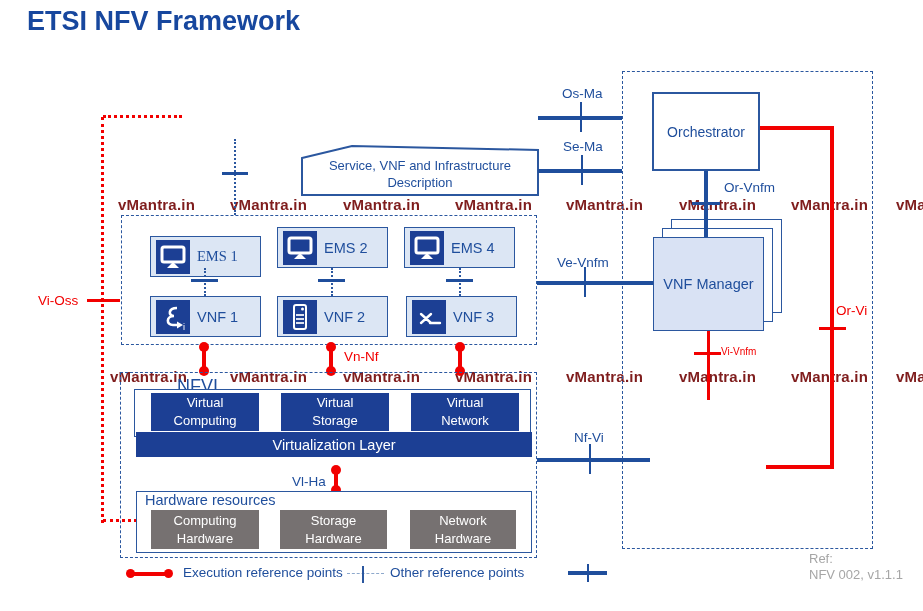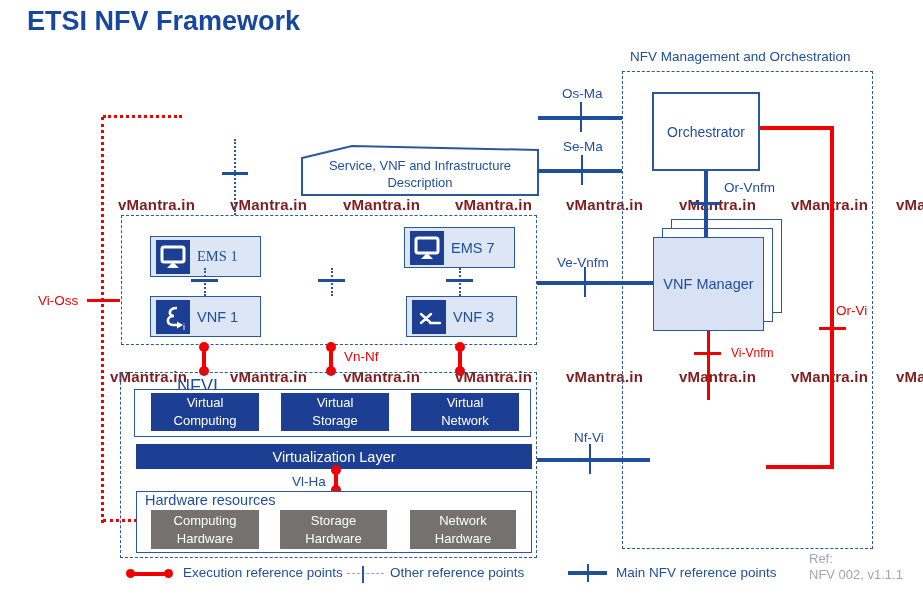--- a/index.html
+++ b/index.html
@@ -84,46 +84,67 @@
 
   <div class="abs cellbox" style="left:150px; top:236px; width:111px; height:41px;font-family:Liberation Serif, serif;">
     <span class="icon-sq center">
       <svg width="34" height="34" viewBox="0 0 34 34">
           <rect x="6" y="7" width="22" height="15" rx="2" fill="none" stroke="#fff" stroke-width="3"></rect>
           <polygon points="17,22 11,28 23,28" fill="#fff"></polygon>
         </svg>
     </span>
     <span class="txt">EMS 1</span>
   </div>
-  <div class="abs cellbox" style="left:404px; top:227px; width:111px; height:41px;">
+  <div class="abs cellbox" style="left:277px; top:227px; width:111px; height:41px;">
     <span class="icon-sq center">
       <svg width="34" height="34" viewBox="0 0 34 34">
           <rect x="6" y="7" width="22" height="15" rx="2" fill="none" stroke="#fff" stroke-width="3"></rect>
           <polygon points="17,22 11,28 23,28" fill="#fff"></polygon>
         </svg>
     </span>
-    <span class="txt">EMS 7</span>
+    <span class="txt">EMS 2</span>
+  </div>
+  <div class="abs cellbox" style="left:404px; top:227px; width:111px; height:41px;">
+    <span class="icon-sq center">
+      <svg width="34" height="34" viewBox="0 0 34 34">
+          <rect x="6" y="7" width="22" height="15" rx="2" fill="none" stroke="#fff" stroke-width="3"></rect>
+          <polygon points="17,22 11,28 23,28" fill="#fff"></polygon>
+        </svg>
+    </span>
+    <span class="txt">EMS 4</span>
   </div>
 
   <div class="abs dotted-blue-v" style="left:204px; top:268px; height:28px;"></div>
   <div class="abs htick" style="left:191px; top:279px; width:27px;"></div>
   <div class="abs dotted-blue-v" style="left:331px; top:268px; height:28px;"></div>
   <div class="abs htick" style="left:318px; top:279px; width:27px;"></div>
   <div class="abs dotted-blue-v" style="left:459px; top:268px; height:28px;"></div>
   <div class="abs htick" style="left:446px; top:279px; width:27px;"></div>
 
   <div class="abs cellbox" style="left:150px; top:296px; width:111px; height:41px;">
     <span class="icon-sq center">
       <svg width="34" height="34" viewBox="0 0 34 34">
         <path d="M21 8 C12 8 12 16 18 16 C10 16 10 25 17 25 L21 25" fill="none" stroke="#fff" stroke-width="2.6"></path>
         <polygon points="21,21.5 27,25 21,28.5" fill="#fff"></polygon>
         <text x="27" y="30" font-size="9" fill="#fff" font-family="Liberation Sans, sans-serif">i</text>
       </svg>
     </span>
     <span class="txt">VNF 1</span>
+  </div>
+  <div class="abs cellbox" style="left:277px; top:296px; width:111px; height:41px;">
+    <span class="icon-sq center">
+      <svg width="34" height="34" viewBox="0 0 34 34">
+        <rect x="11" y="5" width="12" height="24" rx="2" fill="none" stroke="#fff" stroke-width="2"></rect>
+        <circle cx="19.5" cy="9" r="1.5" fill="#fff"></circle>
+        <line x1="13" y1="15" x2="21" y2="15" stroke="#fff" stroke-width="1.7"></line>
+        <line x1="13" y1="19" x2="21" y2="19" stroke="#fff" stroke-width="1.7"></line>
+        <line x1="13" y1="23" x2="21" y2="23" stroke="#fff" stroke-width="1.7"></line>
+      </svg>
+    </span>
+    <span class="txt">VNF 2</span>
   </div>
   <div class="abs cellbox" style="left:406px; top:296px; width:111px; height:41px;">
     <span class="icon-sq center">
       <svg width="34" height="34" viewBox="0 0 34 34">
         <path d="M9 14 L19 23 M19 14 L9 23 M18 23 L28 23" fill="none" stroke="#fff" stroke-width="2.4" stroke-linecap="round"></path>
       </svg>
     </span>
     <span class="txt">VNF 3</span>
   </div>
 
@@ -142,37 +163,36 @@
   <div class="abs blue-t" style="left:129px; top:376px; font-size:18px;margin-left:48px;">NFVI</div>
 
   <div class="abs thin-border" style="left:134px; top:389px; width:397px; height:48px;"></div>
   <div class="abs darkfill center ml" style="left:151px; top:393px; width:108px; height:38px; font-size:13px; line-height:1.35;">Virtual
 Computing</div>
   <div class="abs darkfill center ml" style="left:281px; top:393px; width:108px; height:38px; font-size:13px; line-height:1.35;">Virtual
 Storage</div>
   <div class="abs darkfill center ml" style="left:411px; top:393px; width:108px; height:38px; font-size:13px; line-height:1.35;">Virtual
 Network</div>
 
-  <div class="abs darkfill center" style="left:136px; top:444px; width:396px; height:25px; font-size:14.5px;text-align:right;">Virtualization Layer</div>
+  <div class="abs darkfill center" style="left:136px; top:432px; width:396px; height:25px; font-size:14.5px;text-align:right;">Virtualization Layer</div>
 
   <div class="abs blue-t" style="left:292px; top:474px; font-size:13.5px;">Vl-Ha</div>
   <div class="abs red-v" style="left:334px; top:469px; width:4px; height:22px;"></div>
   <div class="abs dot-red" style="left:331px; top:465px;"></div>
   <div class="abs dot-red" style="left:331px; top:485px;"></div>
 
   <div class="abs thin-border" style="left:136px; top:491px; width:396px; height:62px;"></div>
   <div class="abs blue-t" style="left:145px; top:492px; font-size:14.5px;">Hardware resources</div>
   <div class="abs grayfill center ml" style="left:151px; top:510px; width:108px; height:39px; font-size:13px; line-height:1.35;">Computing
 Hardware</div>
   <div class="abs grayfill center ml" style="left:280px; top:510px; width:107px; height:39px; font-size:13px; line-height:1.35;">Storage
 Hardware</div>
   <div class="abs grayfill center ml" style="left:410px; top:510px; width:106px; height:39px; font-size:13px; line-height:1.35;">Network
 Hardware</div>
 
-  <div class="abs blue-t" style="left:630px; top:49px; font-size:13.5px;">NFV Management and Orchestration</div>
   <div class="abs dashed-box" style="left:622px; top:71px; width:251px; height:478px;"></div>
 
   <div class="abs box-border center" style="left:652px; top:92px; width:108px; height:79px; font-size:14px;">
     <span class="blue-t">Orchestrator</span>
   </div>
 
   <div class="abs thin-border" style="left:671px; top:219px; width:111px; height:94px;"></div>
   <div class="abs thin-border" style="left:662px; top:228px; width:111px; height:94px;"></div>
   <div class="abs vthick" style="left:704px; top:171px; height:66px;"></div>
   <div class="abs htick" style="left:692px; top:202px; width:28px;"></div>
@@ -180,21 +200,21 @@
   <div class="abs center" style="left:653px; top:237px; width:111px; height:94px; background:#d9e2f4; border:1.5px solid #2b579f; font-size:14.5px;">
     <span class="blue-t">VNF Manager</span>
   </div>
 
   <div class="abs hthick" style="left:537px; top:281px; width:116px;"></div>
   <div class="abs vtick" style="left:584px; top:267px; height:30px;"></div>
   <div class="abs lbl" style="left:557px; top:255px;">Ve-Vnfm</div>
 
   <div class="abs red-v" style="left:707px; top:331px; width:3px; height:69px;"></div>
   <div class="abs red-h" style="left:694px; top:352px; width:27px; height:3px;"></div>
-  <div class="abs red-t" style="left:721px; top:346px; font-size:12px;margin-left:10px;">Vi-Vnfm</div>
+  <div class="abs red-t" style="left:721px; top:346px; font-size:10px;">Vi-Vnfm</div>
 
 
   <div class="abs hthick" style="left:537px; top:458px; width:113px;"></div>
   <div class="abs vtick" style="left:589px; top:444px; height:30px;"></div>
   <div class="abs lbl" style="left:574px; top:430px;">Nf-Vi</div>
 
   <div class="abs red-h" style="left:760px; top:126px; width:74px; height:4px;"></div>
   <div class="abs red-v" style="left:830px; top:126px; width:4px; height:343px;"></div>
   <div class="abs red-h" style="left:766px; top:465px; width:68px; height:4px;"></div>
   <div class="abs red-h" style="left:819px; top:327px; width:27px; height:3px;"></div>
@@ -204,18 +224,17 @@
   <div class="abs dot-red" style="left:126px; top:569px; width:9px; height:9px;"></div>
   <div class="abs dot-red" style="left:164px; top:569px; width:9px; height:9px;"></div>
   <div class="abs lbl" style="left:183px; top:565px;">Execution  reference points</div>
 
   <div class="abs" style="left:347px; top:573px; width:37px; border-top:1.5px dashed #8ea9cc;"></div>
   <div class="abs" style="left:362px; top:566px; width:2px; height:17px; background:#2b579f;"></div>
   <div class="abs lbl" style="left:390px; top:565px;">Other reference points</div>
 
   <div class="abs hthick" style="left:568px; top:571px; width:39px;"></div>
   <div class="abs vtick" style="left:587px; top:564px; height:18px;"></div>
-  <div class="abs lbl" style="left:616px; top:565px;">Main NFV reference points</div>
 
   <div class="abs ml" style="left:809px; top:551px; font-size:13px; color:#a6a6a6; line-height:1.25;">Ref:
 NFV 002, v1.1.1</div>
 
 </div>
 
 </body></html>

